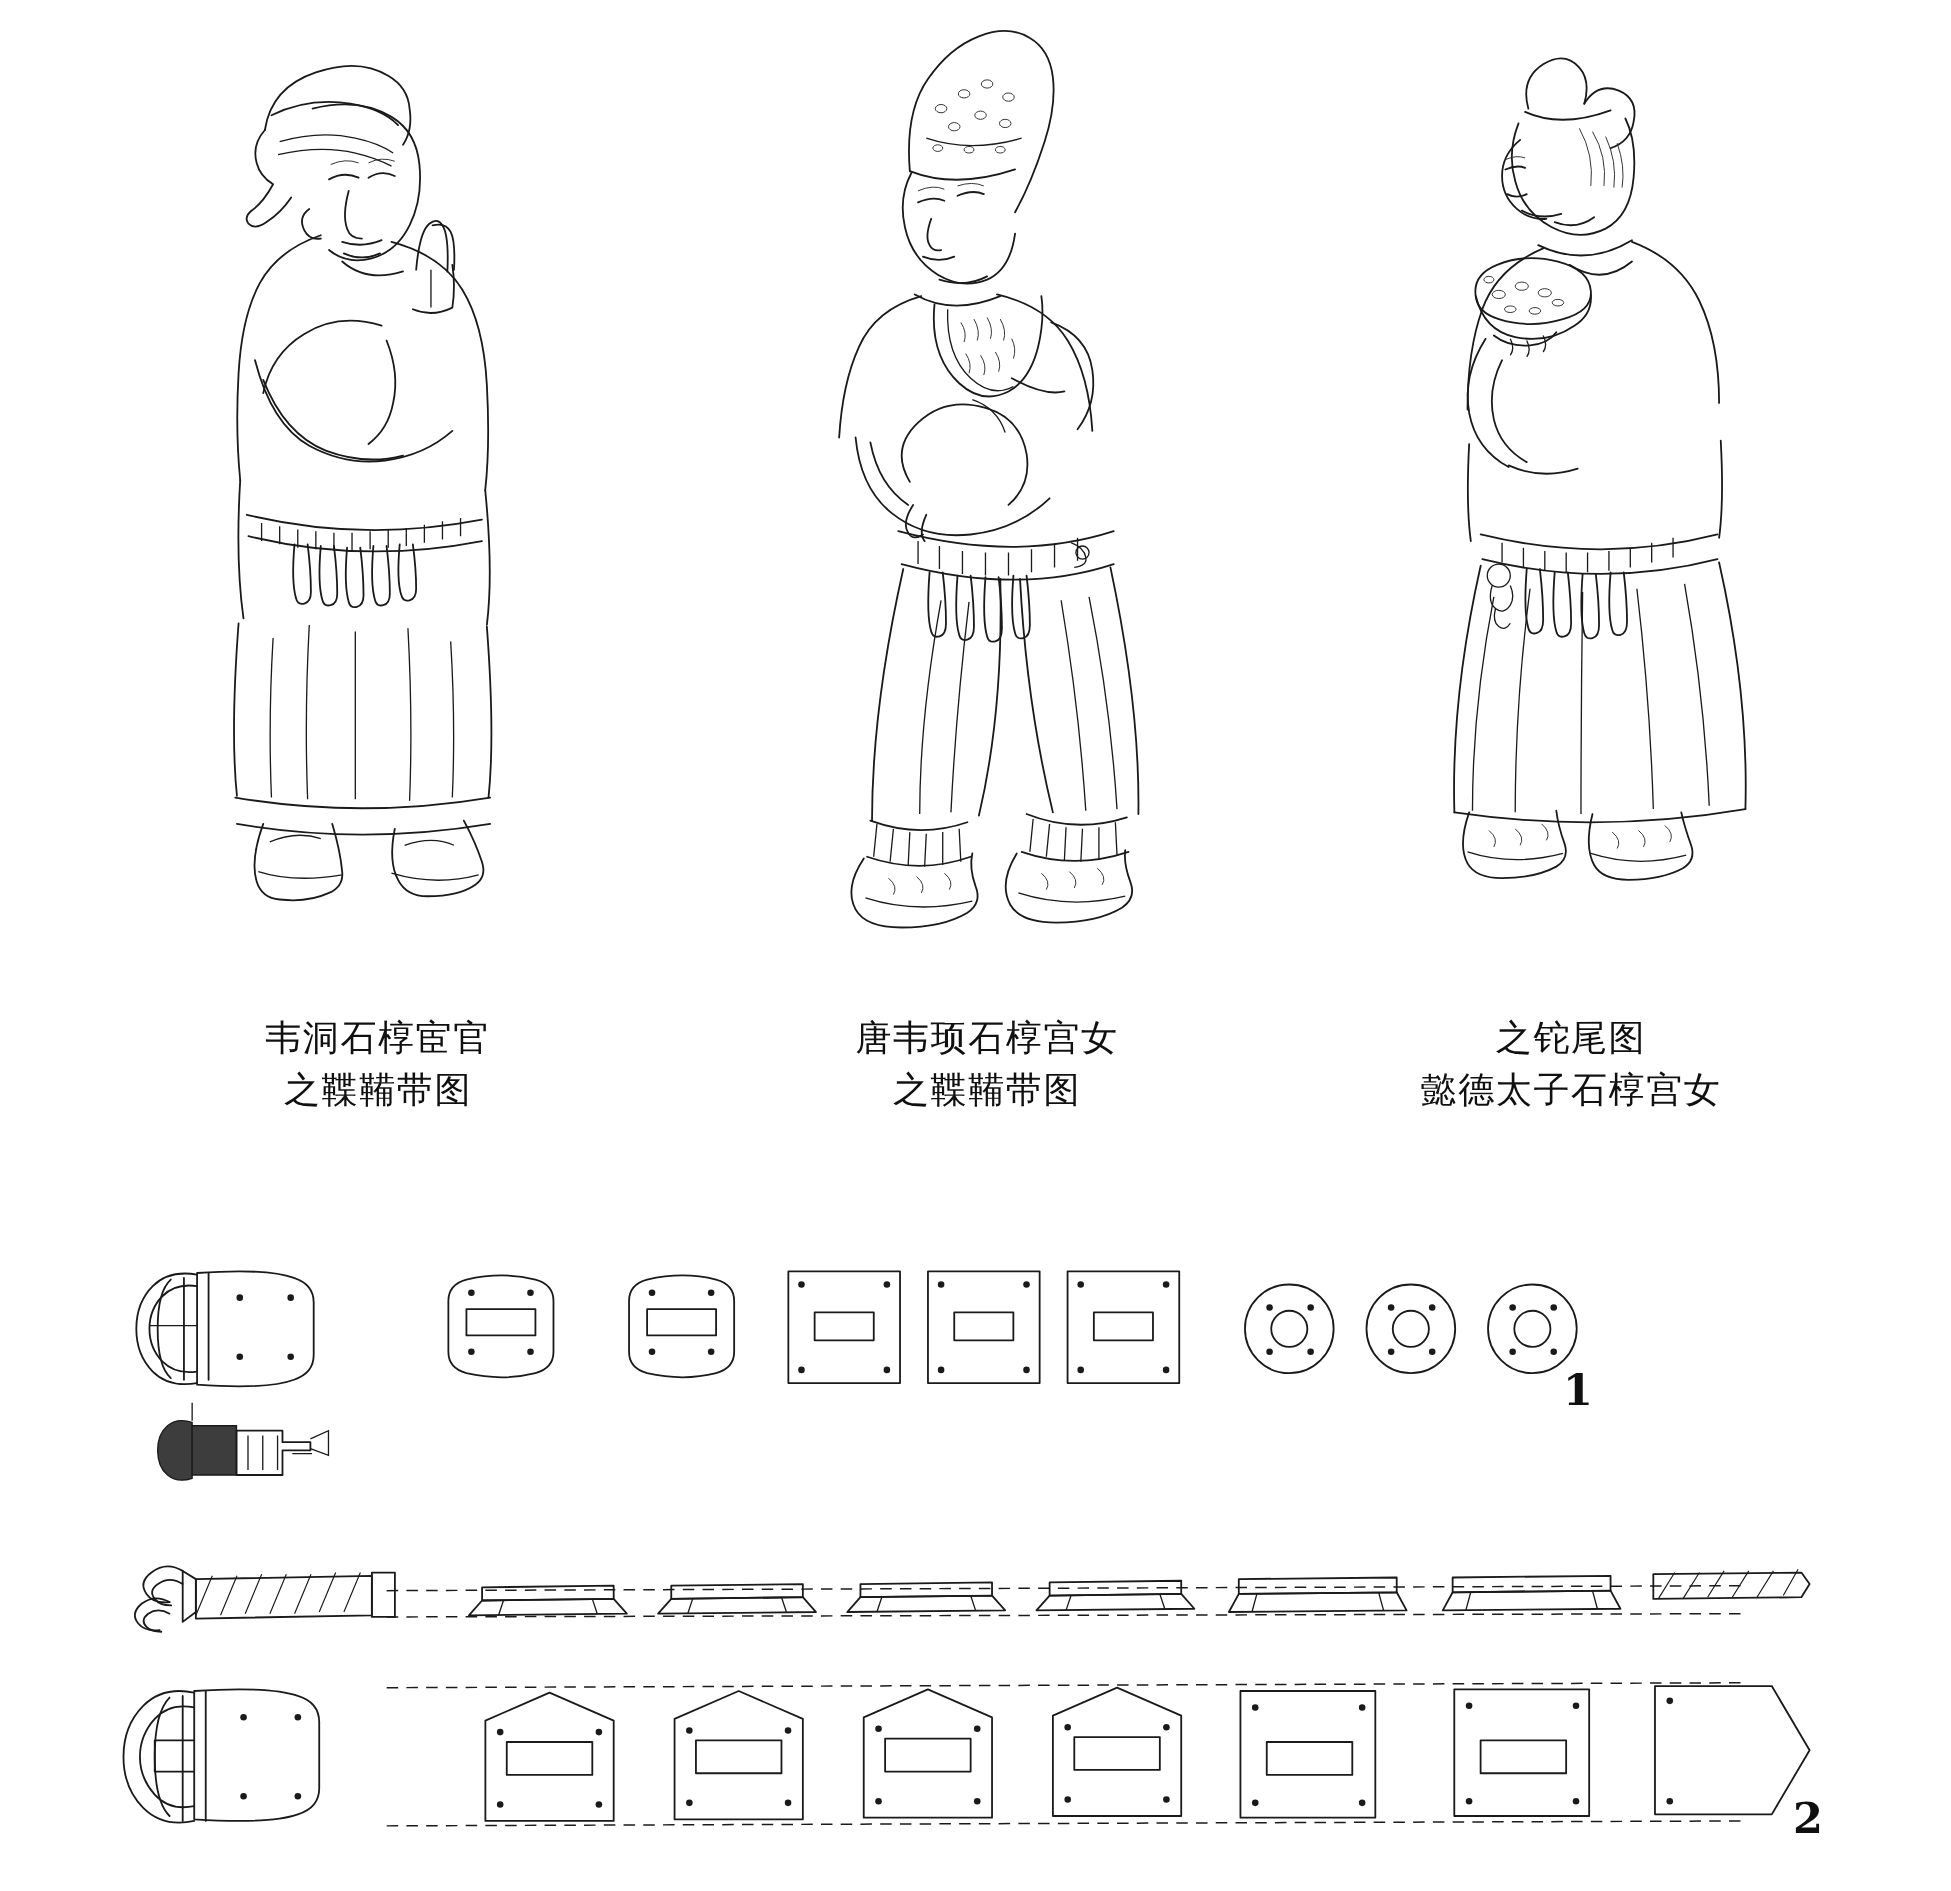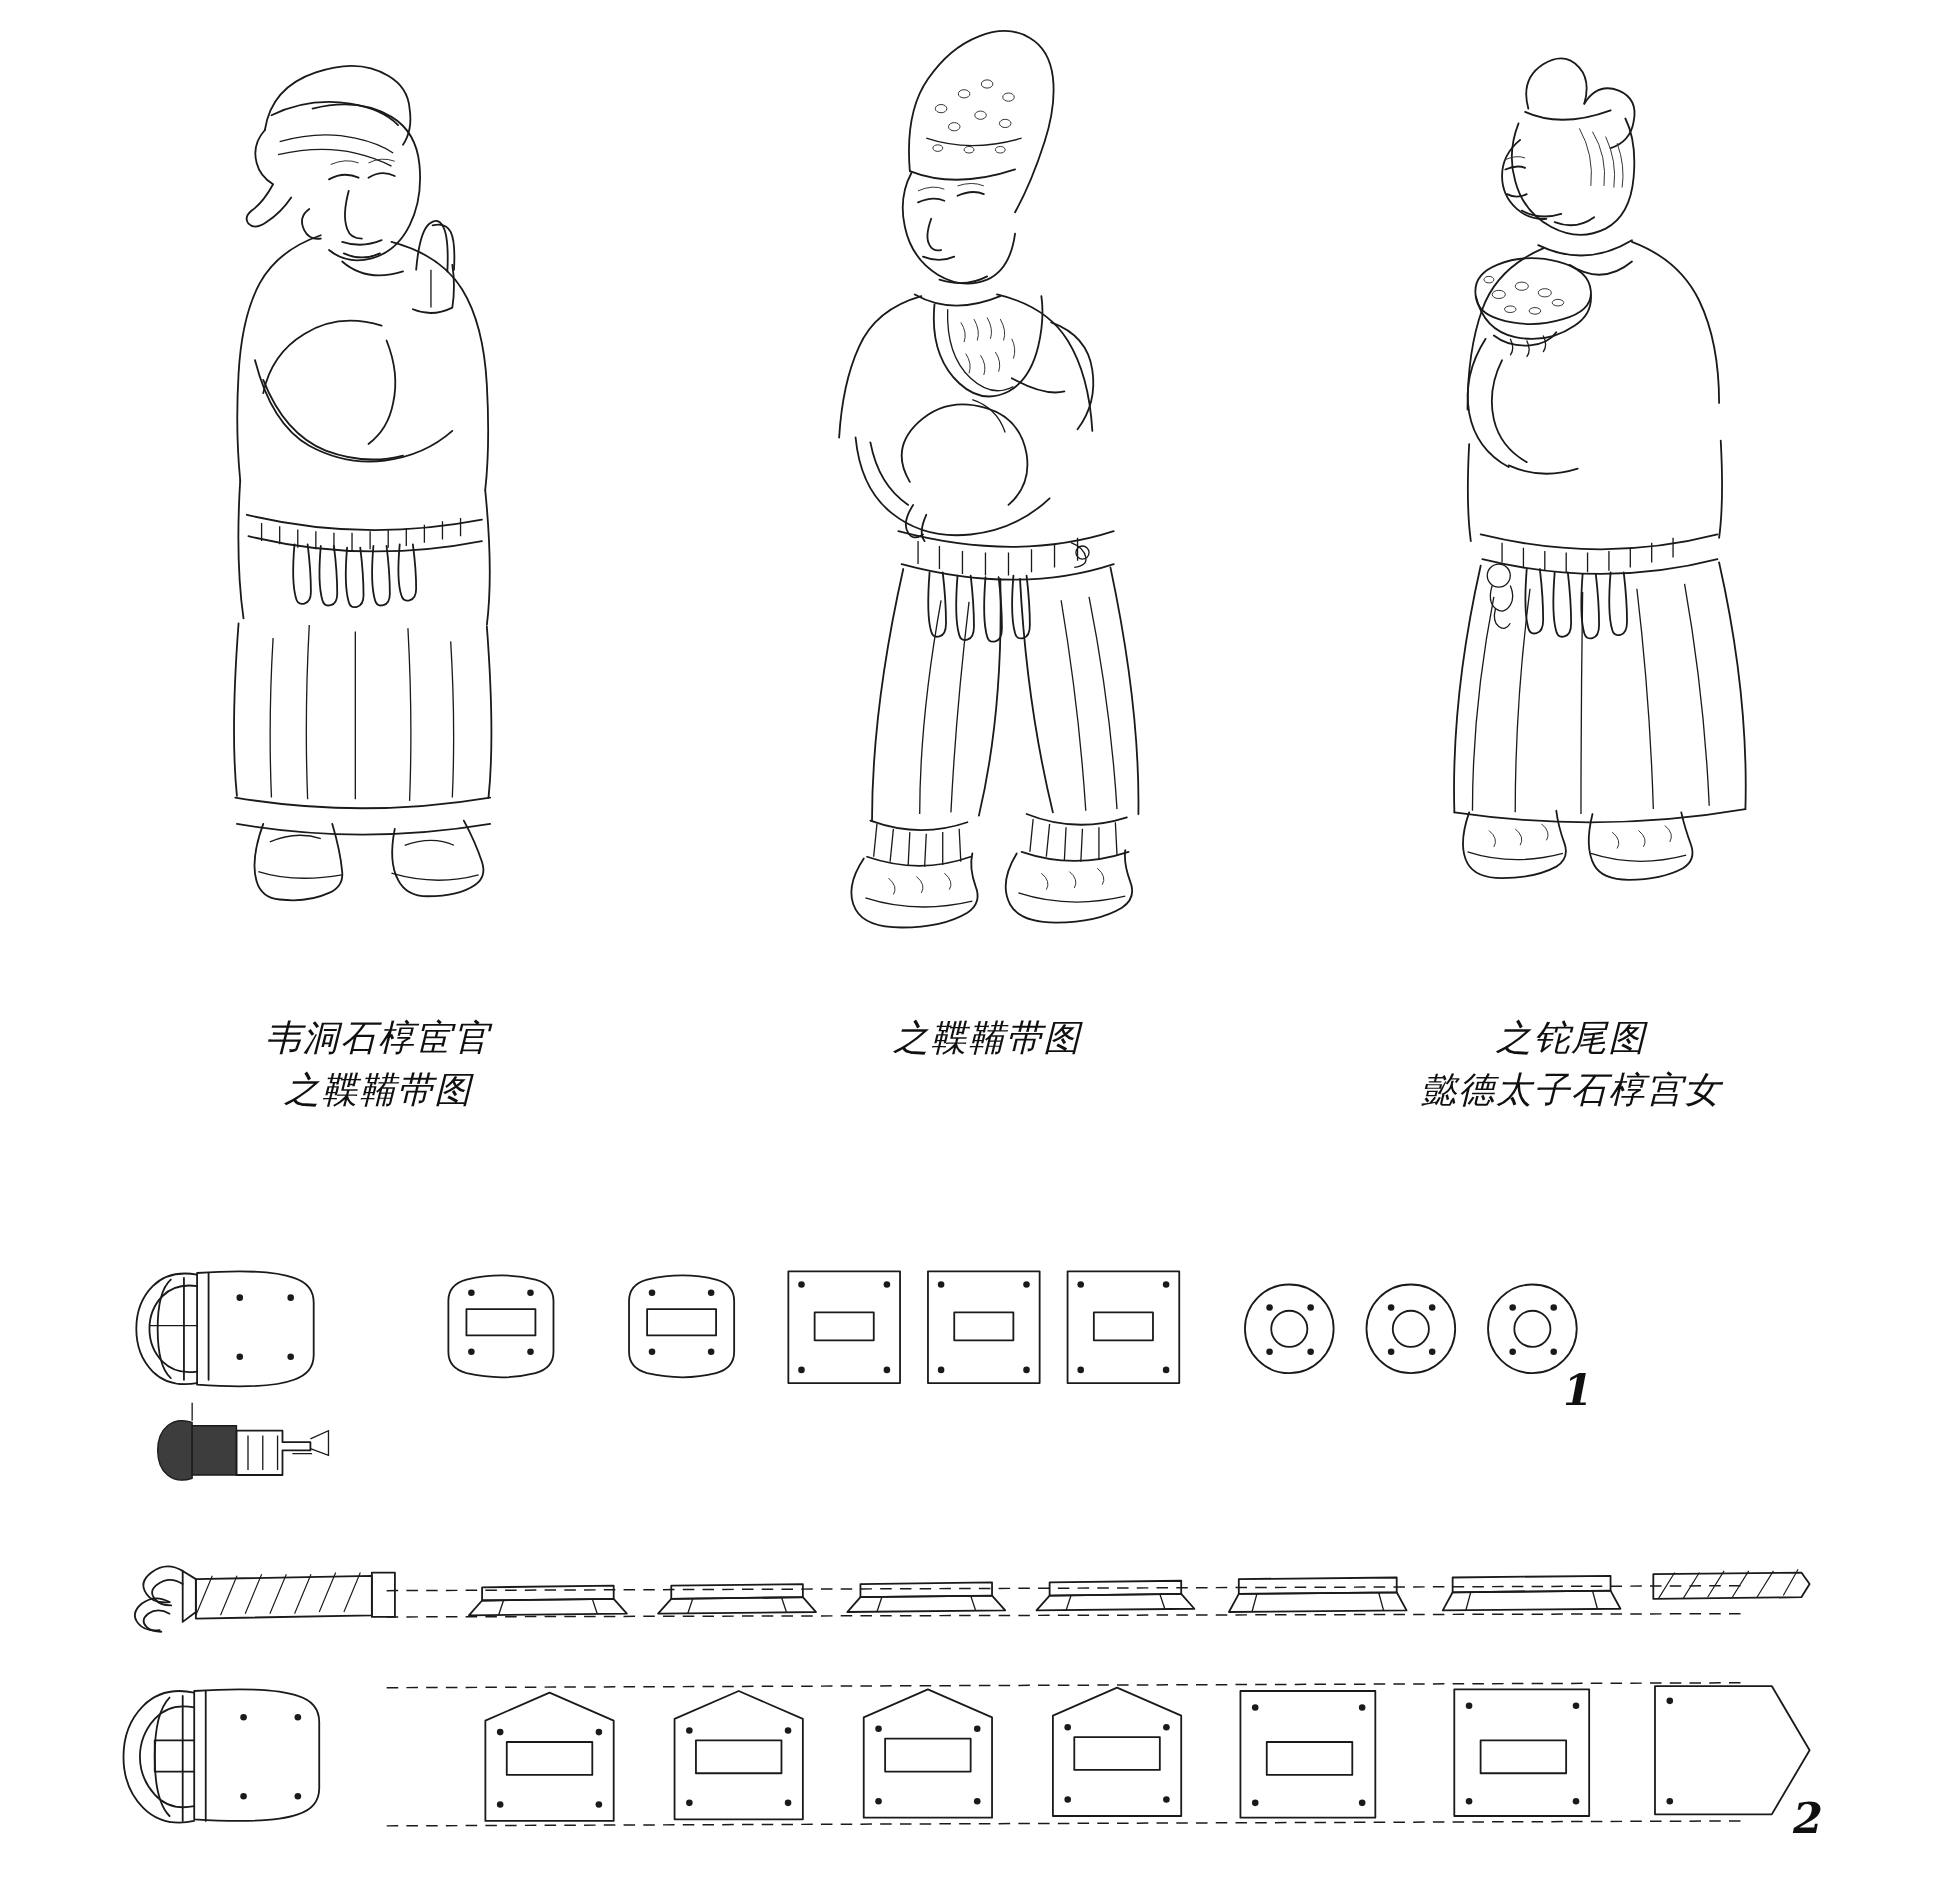--- a/index.html
+++ b/index.html
@@ -13,21 +13,20 @@
     position: relative;
     font-family: "DejaVu Serif", "Liberation Serif", serif;
     color: #111111;
     overflow: hidden;
   }
   .page {
     position: absolute;
     left: 0; top: 0;
     width: 1788px;
     height: 1892px;
-    font-style: italic;
   }
 
   
   .figures {
     position: absolute;
     left: 0;
     top: 33px;
     width: 1952px;
     height: 929px;
   }
@@ -336,20 +335,21 @@
       </svg>
     </div>
   </div>
 
   <div class="captions">
     <div class="caption cap-1">
       <span class="line">韦洞石椁宦官</span>
       <span class="line">之鞢鞴带图</span>
     </div>
     <div class="caption cap-2">
+      <span class="line">唐韦顼石椁宫女</span>
       <span class="line">之鞢鞴带图</span>
     </div>
     <div class="caption cap-3">
       <span class="line">之铊尾图</span>
       <span class="line">懿德太子石椁宫女</span>
     </div>
   </div>
 
   <div class="plate-1">
     <svg width="1952" height="271" viewBox="0 0 2373 330">

